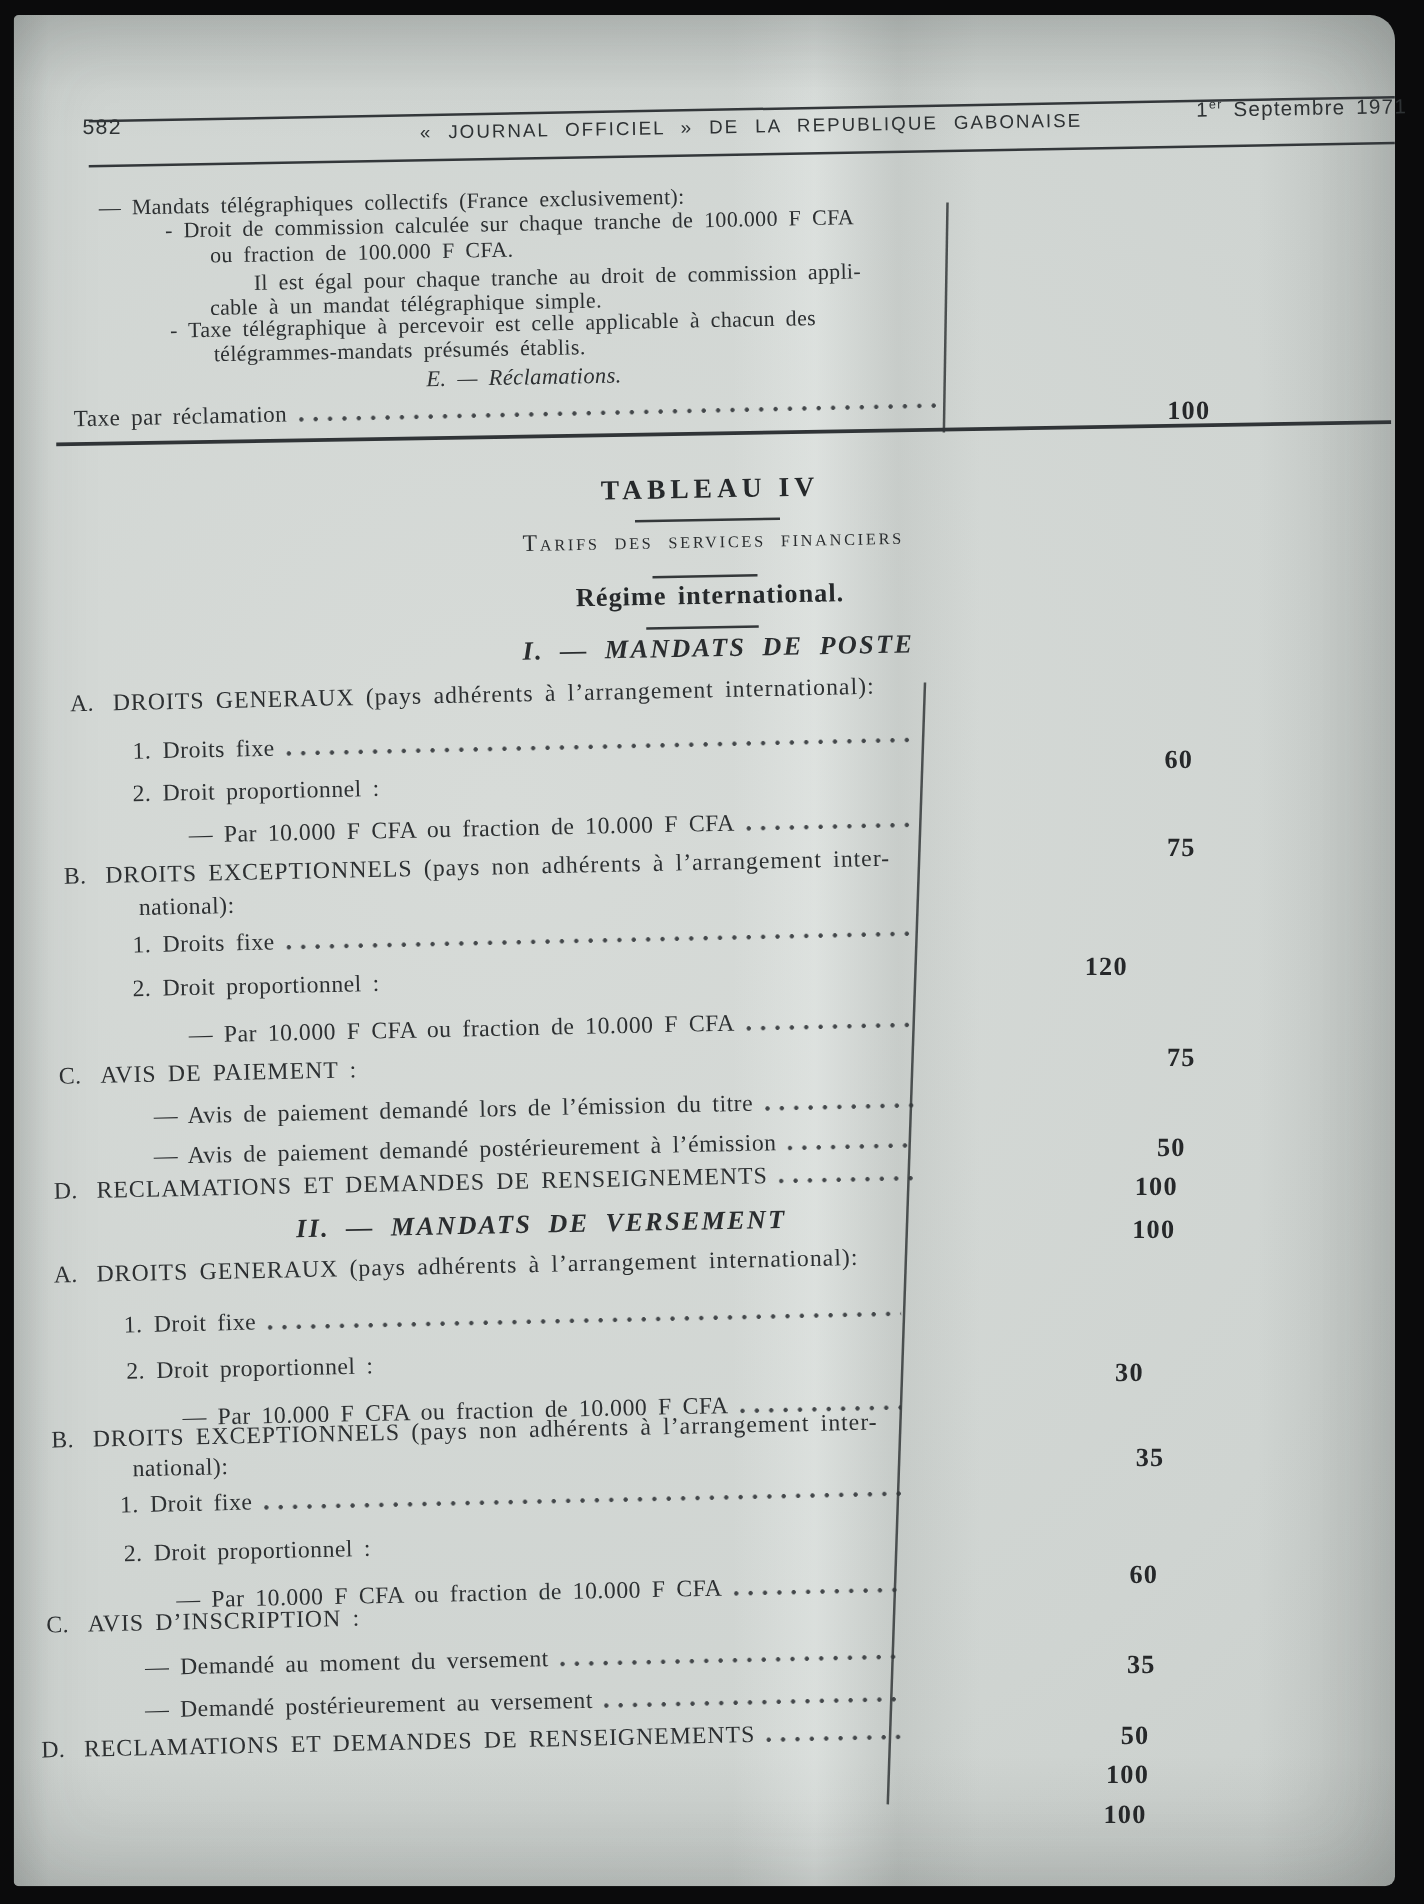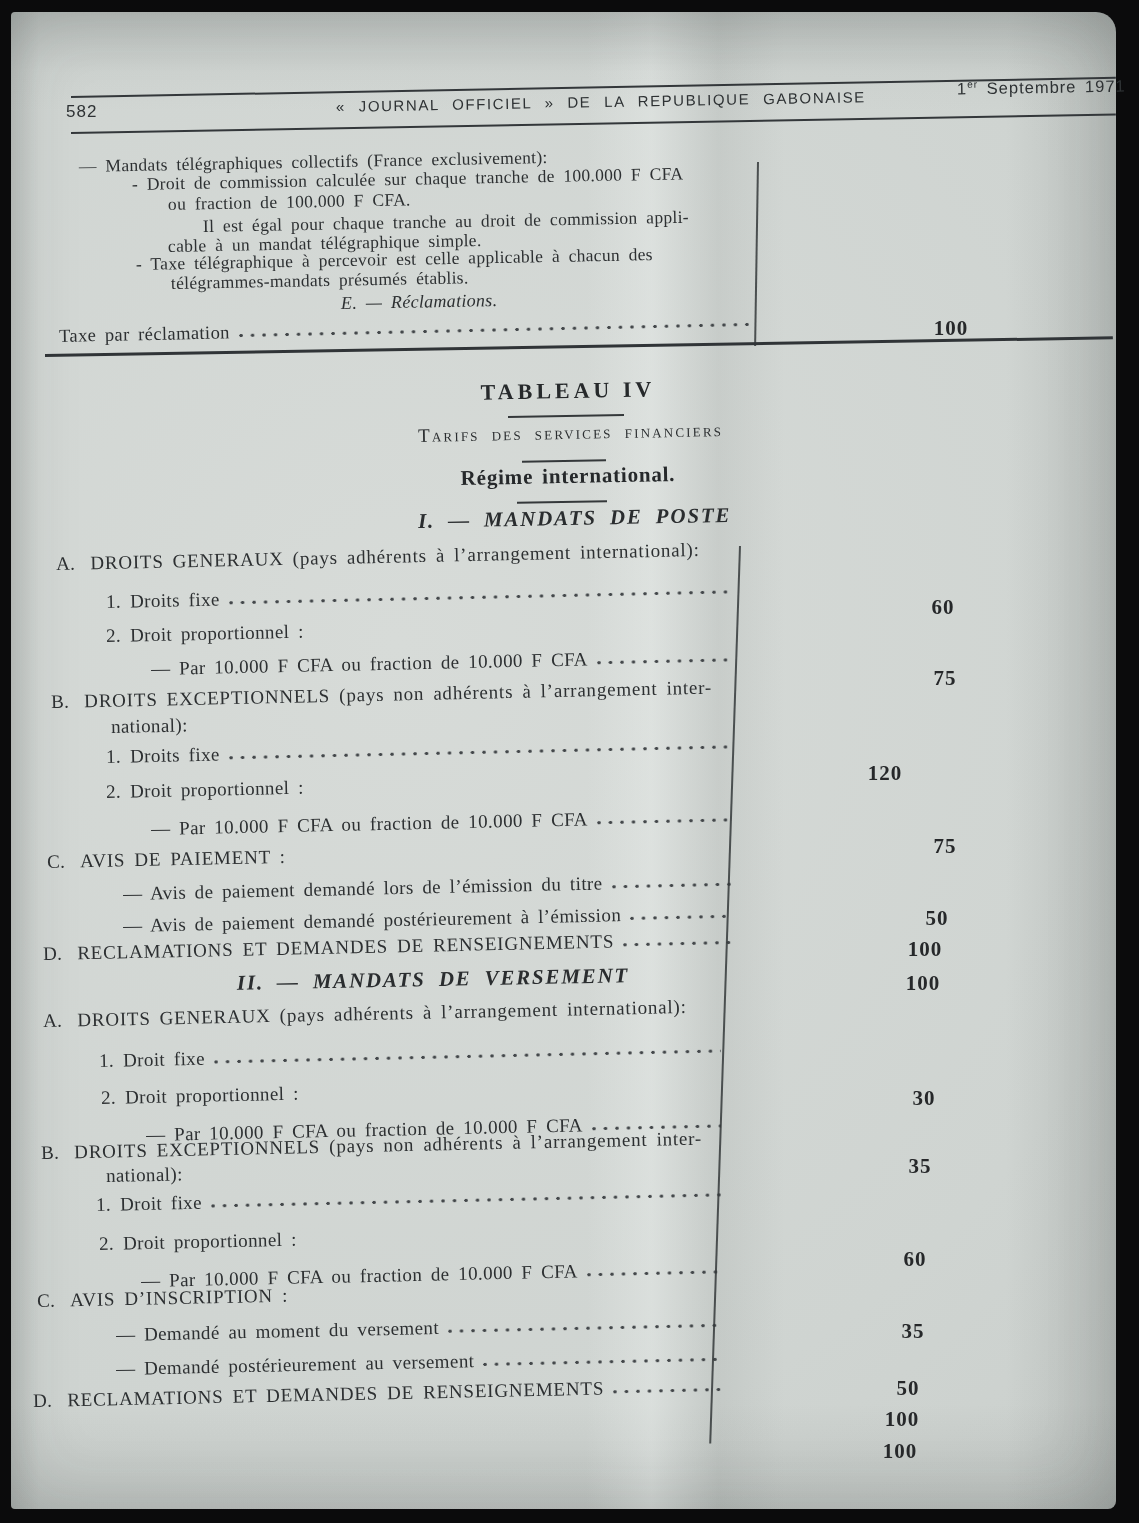--- a/index.html
+++ b/index.html
@@ -62,21 +62,21 @@
   .val{position:absolute;width:56px;text-align:center;font-weight:bold;font-size:21px;
     letter-spacing:1px;color:#26282a;}
 </style>
 </head>
 <body>
 
 <div class="paper">
   <div class="content">
 
     <div class="hrule" style="left:60px;top:84px;width:1045px;transform:rotate(-1.05deg);"></div>
-    <div class="hdr-txt pgnum" style="left:55px;top:90px;">582</div>
+    <div class="hdr-txt pgnum" style="left:55px;top:80px;">582</div>
     <div class="hdr-txt jtitle" style="left:325px;top:86px;">« JOURNAL OFFICIEL » DE LA REPUBLIQUE GABONAISE</div>
     <div class="hdr-txt jdate" style="left:946px;top:67px;"><span>1</span><sup>er</sup><span> Septembre 1971</span></div>
     <div class="hrule" style="left:60px;top:120px;width:1045px;transform:rotate(-1.02deg);"></div>
 
     <div class="iline" style="left:68px;top:144px;">— Mandats télégraphiques collectifs (France exclusivement):</div>
     <div class="iline" style="left:121px;top:162px;">- Droit de commission calculée sur chaque tranche de 100.000 F CFA</div>
     <div class="iline" style="left:157px;top:182px;">ou fraction de 100.000 F CFA.</div>
     <div class="iline" style="left:192px;top:204px;">Il est égal pour chaque tranche au droit de commission appli-</div>
     <div class="iline" style="left:157px;top:224px;">cable à un mandat télégraphique simple.</div>
     <div class="iline" style="left:125px;top:242px;">- Taxe télégraphique à percevoir est celle applicable à chacun des</div>
@@ -216,21 +216,21 @@
     <div class="val" style="left:912px;top:304px;">100</div>
 
     <div class="val" style="left:904px;top:583px;">60</div>
     <div class="val" style="left:906px;top:654px;">75</div>
     <div class="val" style="left:846px;top:749px;">120</div>
     <div class="val" style="left:906px;top:822px;">75</div>
     <div class="val" style="left:898px;top:894px;">50</div>
     <div class="val" style="left:886px;top:925px;">100</div>
     <div class="val" style="left:884px;top:959px;">100</div>
 
-    <div class="val" style="left:885px;top:1074px;">30</div>
+    <div class="val" style="left:848px;top:1074px;text-align:right;">30</div>
     <div class="val" style="left:881px;top:1142px;">35</div>
     <div class="val" style="left:876px;top:1235px;">60</div>
     <div class="val" style="left:874px;top:1307px;">35</div>
     <div class="val" style="left:869px;top:1364px;">50</div>
     <div class="val" style="left:863px;top:1395px;">100</div>
     <div class="val" style="left:861px;top:1427px;">100</div>
 
   </div>
 </div>
 

